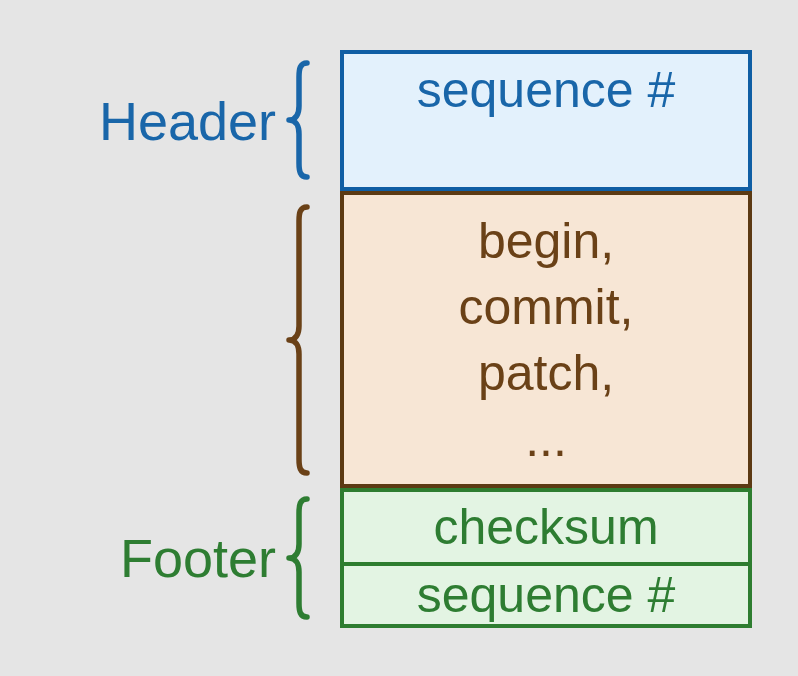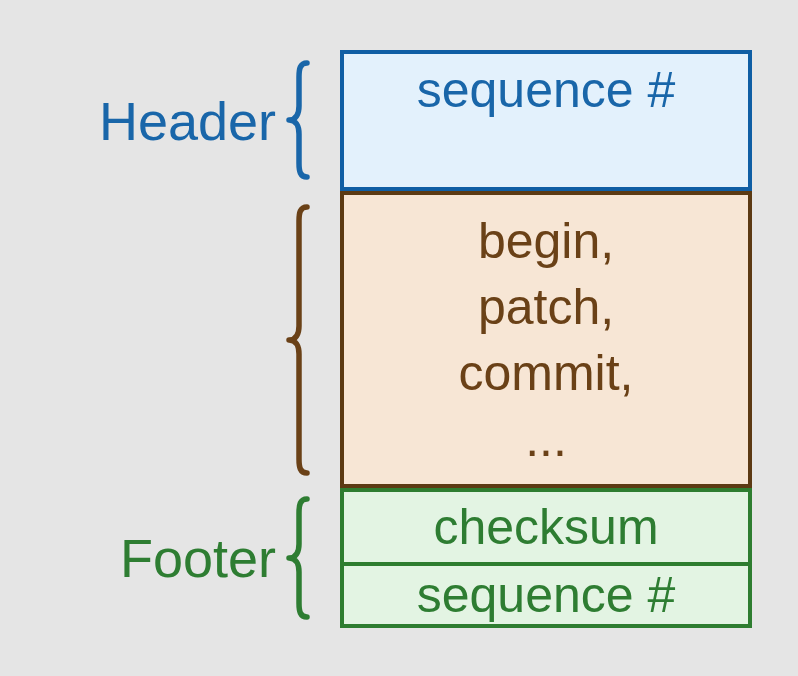--- a/index.html
+++ b/index.html
@@ -90,22 +90,22 @@
   </div>
 
   <div class="brace payload" style="--border: #5c3a13; --fill: #f7e6d5; --text: #6a4117;">
     <svg width="26" height="272" viewBox="0 0 26 272" fill="none">
       <path d="M21 3 C14 3 13 9 13 17 L13 122 C13 130 10 136 3 136 C10 136 13 142 13 150 L13 255 C13 263 14 269 21 269" stroke="currentColor" stroke-width="5.5" stroke-linecap="round" stroke-linejoin="round"></path>
     </svg>
   </div>
   <div class="box payload" style="--border: #5c3a13; --fill: #f7e6d5; --text: #6a4117;">
     <div class="payload-lines">
       <div>begin,</div>
+      <div>commit,</div>
       <div>patch,</div>
-      <div>commit,</div>
       <div>...</div>
     </div>
   </div>
 
   <div class="side-label footer" style="--border: #2e7d30; --fill: #e3f4e3; --text: #2e7d32;">Footer</div>
   <div class="brace footer" style="--border: #2e7d30; --fill: #e3f4e3; --text: #2e7d32;">
     <svg width="26" height="124" viewBox="0 0 26 124" fill="none">
       <path d="M21 3 C14 3 13 9 13 17 L13 48 C13 56 10 62 3 62 C10 62 13 68 13 76 L13 107 C13 115 14 121 21 121" stroke="currentColor" stroke-width="5.5" stroke-linecap="round" stroke-linejoin="round"></path>
     </svg>
   </div>

